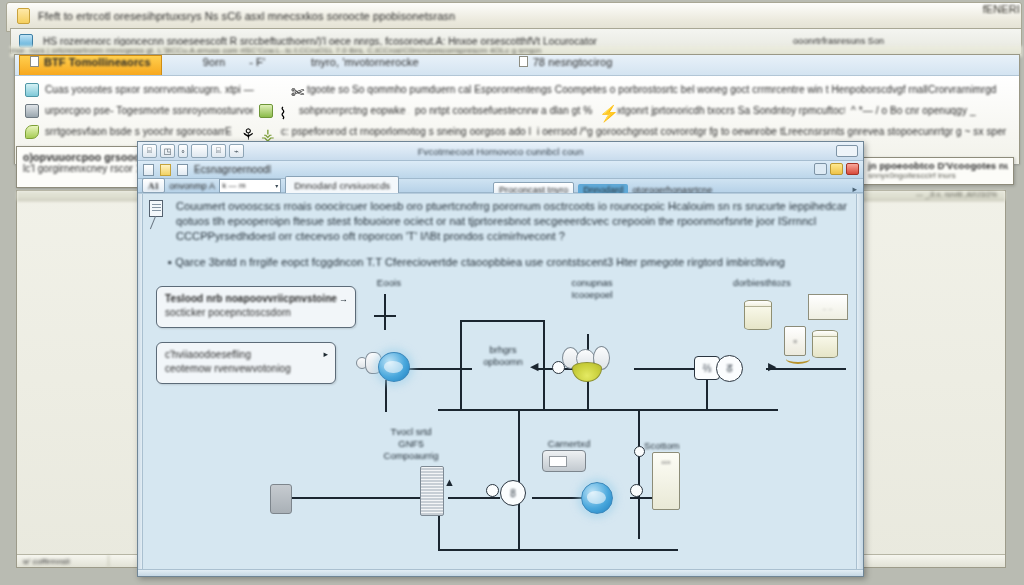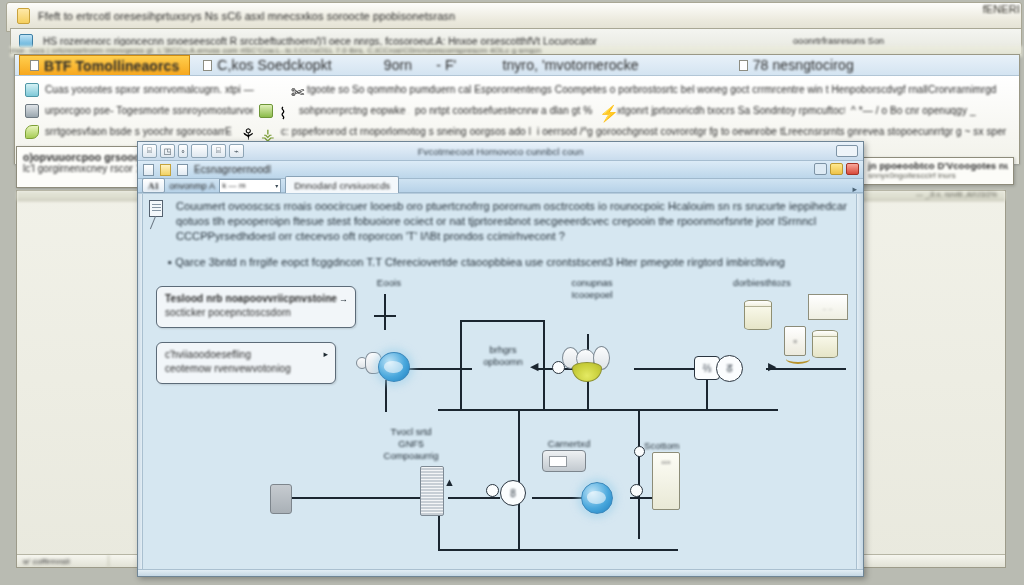--- a/index.html
+++ b/index.html
@@ -94,22 +94,22 @@
     box-shadow: 0 1px 2px rgba(0,0,0,.18);
   }
   .ribbon-tabs {
     display: flex; align-items: stretch;
     height: 21px;
     background: linear-gradient(#e8f1f9, #d4e4f1);
     border-bottom: 1px solid #b2c6d6;
     gap: 2px; padding-left: 4px;
   }
   .rtab {
-    display: flex; align-items: center;
-    padding: 0 10px; font-size: 14px;
+    display: flex; align-items: flex-start;
+    padding: 0 10px; font-size: 11px;
     border: 1px solid transparent;
   }
   .rtab.active {
     background: linear-gradient(#ffcf4e, #f7a81f);
     border: 1px solid #d08d12;
     border-bottom: none;
     font-weight: bold;
     color: #3a2b00;
   }
   .rtab .minibox {
@@ -508,24 +508,20 @@
   </div>
 
   <div class="microstrip txt blur2">rnor- rccs  |  ortcressrtrorrn rrevvqerss gt. L'3tCCu.A.erruss com rtSC'Ccw.L-.tc.f,CCroO1L 7.0 lbrs, C,tCCros!C0rn/ronmcorrsprescrn 4OLc g srrqcn</div>
 
   <div class="ribbon-win">
 
     <div class="ribbon-tabs">
       <div class="rtab active">
         <span class="minibox"></span>
         <span class="txt blur3">BTF Tomollineaorcs</span>
-      </div>
-      <div class="rtab">
-        <span class="minibox"></span>
-        <span class="txt blur3">C,kos Soedckopkt</span>
       </div>
       <div class="rtab" style="margin-left:28px">
         <span class="txt blur3">9orn</span>
       </div>
       <div class="rtab">
         <span class="txt blur3">- F'</span>
       </div>
       <div class="rtab" style="margin-left:22px">
         <span class="txt blur3">tnyro, 'mvotornerocke</span>
       </div>
@@ -625,20 +621,29 @@
       <div class="tbtn bold">
         <span class="txt blur3">A1</span>
       </div>
       <div class="txt blur3" style="font-size:9px">onvonmp A</div>
       <div class="combo">
         <span class="txt blur3">k — m</span>
         <span class="caret">▾</span>
       </div>
       <div class="tab-active">
         <span class="txt blur3">Dnnodard crvsiuoscds</span>
+      </div>
+      <div class="tabbar-right">
+        <div class="tbtn">
+          <span class="txt blur3">Proconcast tnyro</span>
+        </div>
+        <div class="tag-blue">
+          <span class="txt blur3">Dnnodard</span>
+        </div>
+        <div class="txt blur3" style="font-size:9px">otorooerhonasrtcne</div>
       </div>
       <div class="tabbar-caret">▸</div>
     </div>
 
     <div class="canvas">
       <div class="canvas-scroll-l"></div>
       <div class="canvas-scroll-r"></div>
       <div class="canvas-scroll-b"></div>
 
       <div class="note-icon"></div>

